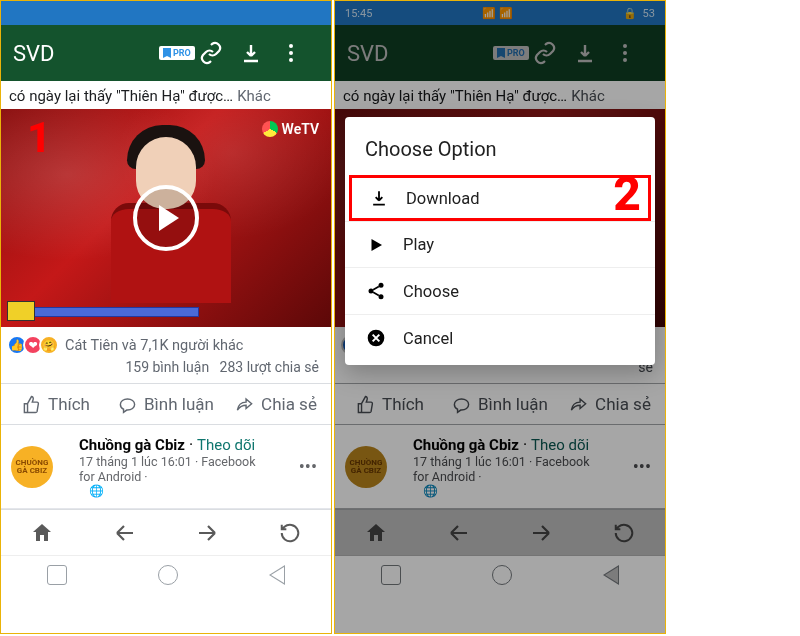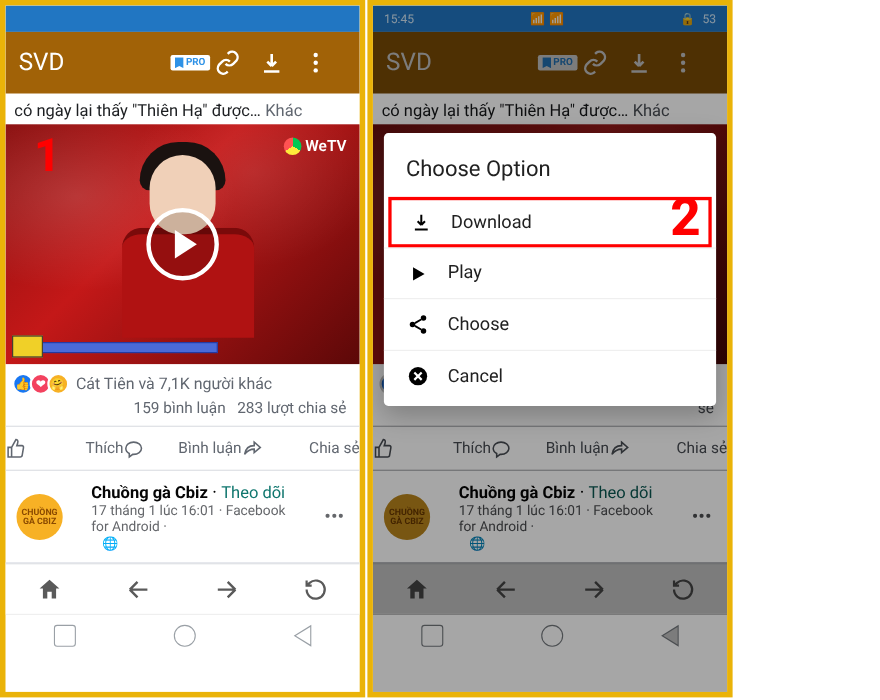--- a/index.html
+++ b/index.html
@@ -1,25 +1,25 @@
 <!DOCTYPE html>
 <html><head>
 <meta charset="utf-8">
 <style>
 * { margin: 0; padding: 0; box-sizing: border-box; }
 body { font-family: Roboto, Arial, sans-serif; background: #fff; width: 800px; height: 636px; overflow: hidden; }
 .wrap { display: flex; width: 800px; height: 636px; }
-.phone { width: 332px; height: 634px; border: 5px solid #eab308; background: #fff; position: relative; overflow: hidden; }
+.phone { width: 332px; height: 634px; border: 1px solid #eab308; background: #fff; position: relative; overflow: hidden; }
 .phone + .phone { margin-left: 2px; }
 
 .statusbar { height: 24px; background: #2176c2; color: #fff; font-size: 11px; display: flex; align-items: center; padding: 0 10px; justify-content: space-between; }
 .statusbar .time { color: #cfe4f5; }
 .statusbar .right { display: flex; gap: 6px; align-items: center; color: #cfe4f5; }
 
-.appbar { height: 56px; background: #a16207; color: #fff; display: flex; align-items: center; padding: 0 12px; }
+.appbar { height: 56px; background: #14532d; color: #fff; display: flex; align-items: center; padding: 0 12px; }
 .appbar .title { font-size: 22px; font-weight: 400; flex: 1; }
 .appbar .iconbtn { width: 40px; height: 40px; display: flex; align-items: center; }
 .pro-badge { background: #fff; color: #2f92e6; font-size: 9px; font-weight: bold; padding: 2px 4px; border-radius: 2px; display: flex; align-items: center; gap: 2px; }
 .pro-badge::before { content: ""; width: 8px; height: 10px; background: #2f92e6; clip-path: polygon(0 0, 100% 0, 100% 100%, 50% 80%, 0 100%); }
 
 .caption { font-size: 15px; color: #1c1e21; padding: 6px 8px 4px; display: flex; gap: 4px; }
 .caption .more { color: #616770; }
 
 .video { position: relative; width: 100%; height: 218px; background: linear-gradient(135deg, #8a0e0e 0%, #c41818 40%, #5c0808 100%); overflow: hidden; }
 .video .lights { position: absolute; inset: 0; background: radial-gradient(ellipse at 20% 30%, rgba(255,255,255,.15), transparent 40%), radial-gradient(ellipse at 70% 20%, rgba(255,255,255,.1), transparent 35%); }
@@ -41,21 +41,21 @@
 .reactions { padding: 8px 10px 4px; font-size: 14.5px; color: #616770; display: flex; align-items: center; gap: 6px; }
 .reactions .emojis { display: flex; }
 .emoji { width: 20px; height: 20px; border-radius: 50%; border: 2px solid #fff; margin-left: -4px; display: flex; align-items: center; justify-content: center; font-size: 11px; color: #fff; }
 .emoji.like { background: #1877f2; }
 .emoji.love { background: #f3425f; }
 .emoji.care { background: #f7b125; }
 .reactions .txt { color: #616770; }
 .meta2 { color: #616770; font-size: 14px; text-align: right; padding: 0 12px 8px 90px; }
 
 .action-row { display: flex; border-top: 1px solid #dadde1; border-bottom: 1px solid #dadde1; }
-.action-row .act { flex: 1; padding: 10px 0; display: flex; align-items: center; justify-content: space-between; gap: 7px; color: #616770; font-size: 14px; }
+.action-row .act { flex: 1; padding: 10px 0; display: flex; align-items: center; justify-content: center; gap: 7px; color: #616770; font-size: 17px; }
 
 .post2 { display: flex; align-items: center; padding: 10px 10px; gap: 26px; border-bottom: 1px solid #e4e6eb; }
 .avatar { width: 42px; height: 42px; border-radius: 50%; background: #f7b125; display: flex; align-items: center; justify-content: center; font-size: 8px; font-weight: bold; color: #8a4a00; text-align: center; line-height: 1; }
 .post2 .info { flex: 1; }
 .post2 .name { font-size: 15px; font-weight: 700; color: #050505; }
 .post2 .follow { color: #0f766e; font-weight: 400; font-size: 15px; }
 .post2 .sub { font-size: 12.5px; color: #65676b; }
 .post2 .dots { color: #65676b; font-size: 18px; padding: 0 4px; }
 .globe { font-size: 12px; color: #65676b; padding-left: 10px; }
 

